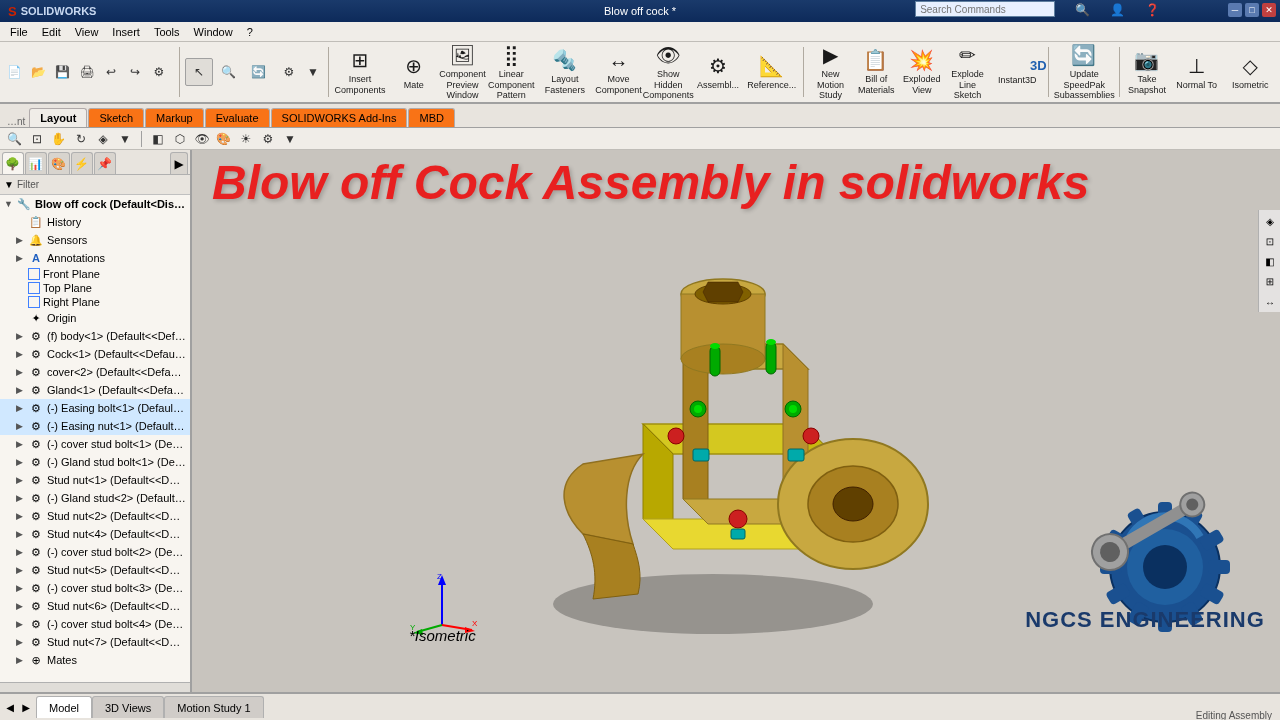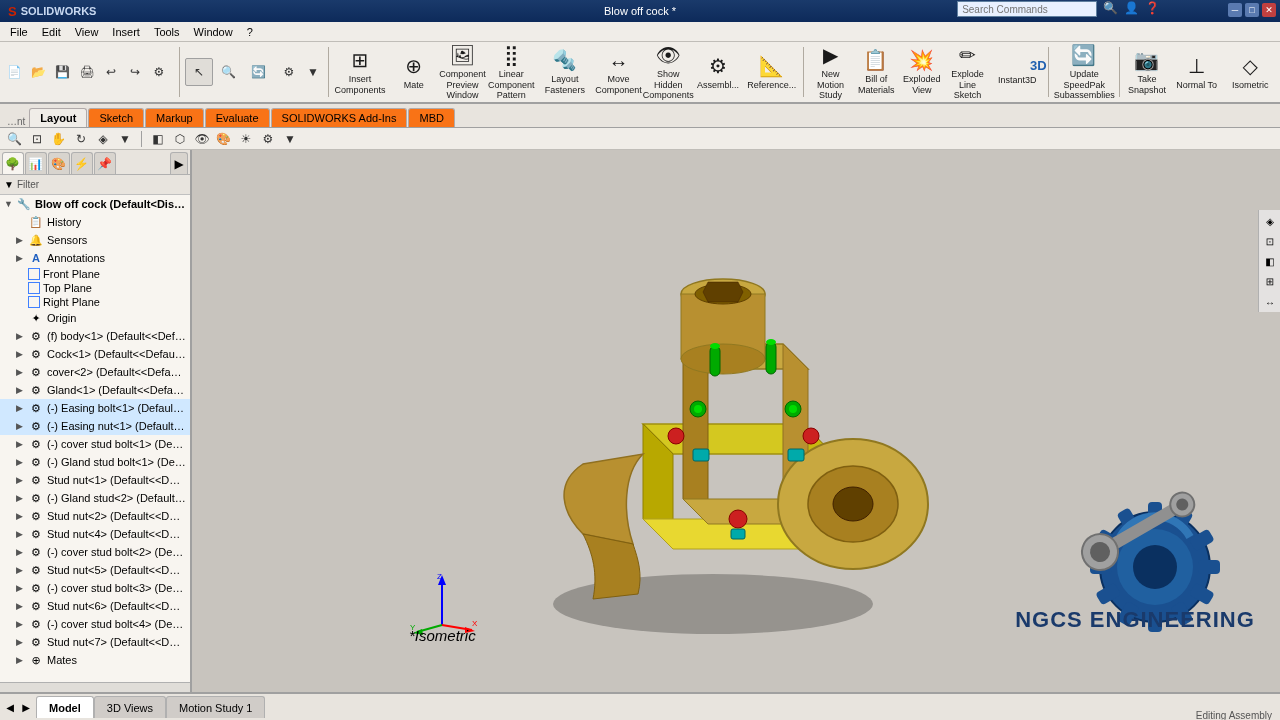--- a/index.html
+++ b/index.html
@@ -205,21 +205,21 @@
 
     
     #ngcs-logo {
       position: absolute;
       bottom: 40px;
       right: 15px;
       width: 260px;
       height: 180px;
       display: flex;
       flex-direction: column;
-      align-items: center;
+      align-items: flex-end;
       justify-content: center;
     }
 
     
     #right-mini {
       position: absolute;
       right: 0;
       top: 60px;
       width: 22px;
       display: flex;
@@ -246,33 +246,33 @@
     .btab { 
       padding: 4px 12px; 
       border-radius: 3px 3px 0 0; 
       border: 1px solid #b0b0b0; 
       border-bottom: none;
       cursor: pointer; 
       font-size: 11px;
       height: 22px;
       display: flex; align-items: center;
     }
-    .btab.active { background: white; font-weight: bold; }
+    .btab.active { background: white; font-weight: normal; }
     .btab:not(.active) { background: #d0ccc8; }
   </style>
 </head>
 <body>
 
 <div id="titlebar" style="position:relative;">
   <div class="logo">
     <span style="color:#cc2200;font-weight:900;font-size:13px;">S</span>
     <span style="font-size:11px;">SOLIDWORKS</span>
   </div>
   <div class="title">Blow off cock *</div>
-  <div style="display:flex;align-items:flex-start;gap:6px;position:absolute;right:120px;top:1px;">
+  <div style="display:flex;align-items:flex-end;gap:20px;position:absolute;right:120px;top:1px;">
     <input id="search-input-el" type="text" style="width: 140px; height: 16px; font-size: 10px; border: 1px solid rgb(96, 128, 160); padding: 0px 4px; background: rgb(232, 240, 255); color: rgb(0, 0, 0);" placeholder="Search Commands">
     <span style="color:#aaccff;font-size:12px;cursor:pointer;">🔍</span>
     <span style="color:#aaccff;font-size:12px;">👤</span>
     <span style="color:#aaccff;font-size:12px;">❓</span>
   </div>
   <div class="win-controls" style="position:absolute;right:4px;top:3px;display:flex;gap:3px;">
     <button class="win-btn">─</button>
     <button class="win-btn">□</button>
     <button class="win-btn" style="background:#c04040;">✕</button>
   </div>
@@ -598,20 +598,21 @@
         <span class="label">Mates</span>
       </div>
 
     </div>
 
     <div style="position:absolute;bottom:0;left:0;width:100%;height:10px;background:#e0ddd8;border-top:1px solid #b0b0b0;cursor:ns-resize;"></div>
   </div>
 
   <div id="viewport">
 
+    <div id="viewport-header-title">Blow off Cock Assembly in solidworks</div>
 
     <div id="assembly-svg">
       <svg viewBox="0 0 460 460" width="460" height="460">
 
         <ellipse cx="230" cy="390" rx="160" ry="30" fill="rgba(0,0,0,0.25)"></ellipse>
 
         <g transform="translate(110, 180)">
 
           <polygon points="50,30 210,30 240,60 80,60" fill="#d4c820" stroke="#a09010" stroke-width="1.5"></polygon>
 

